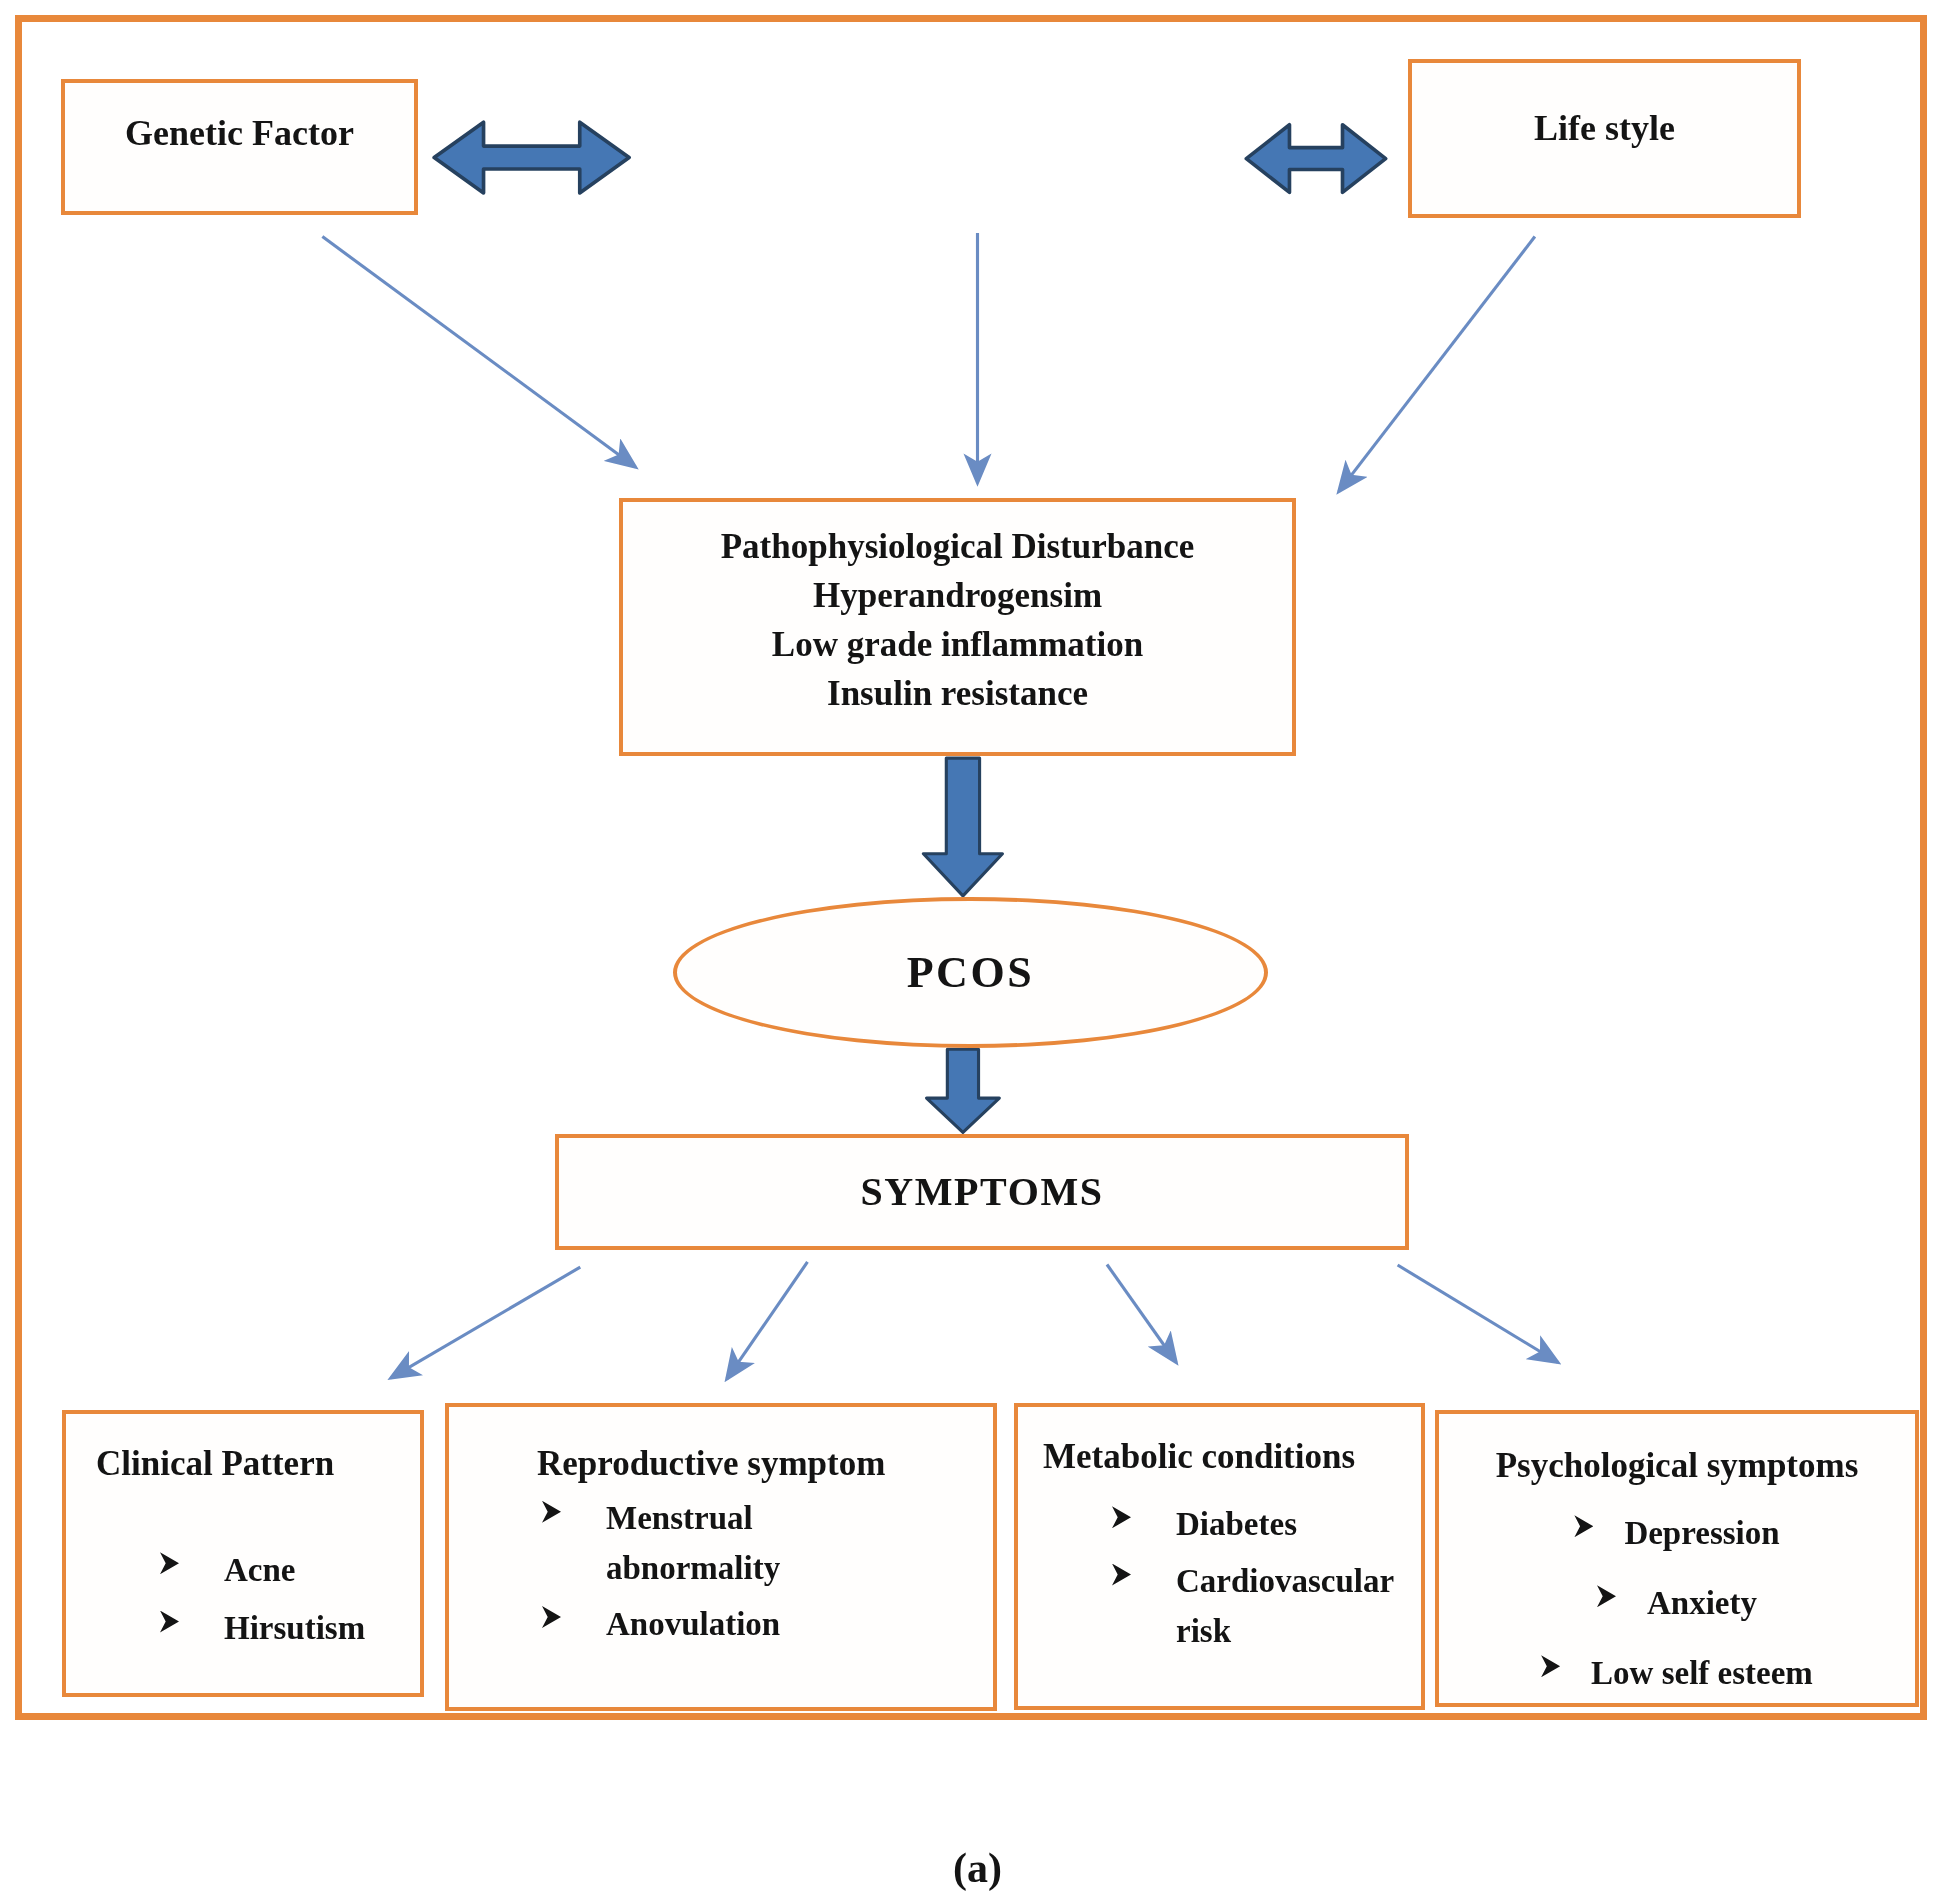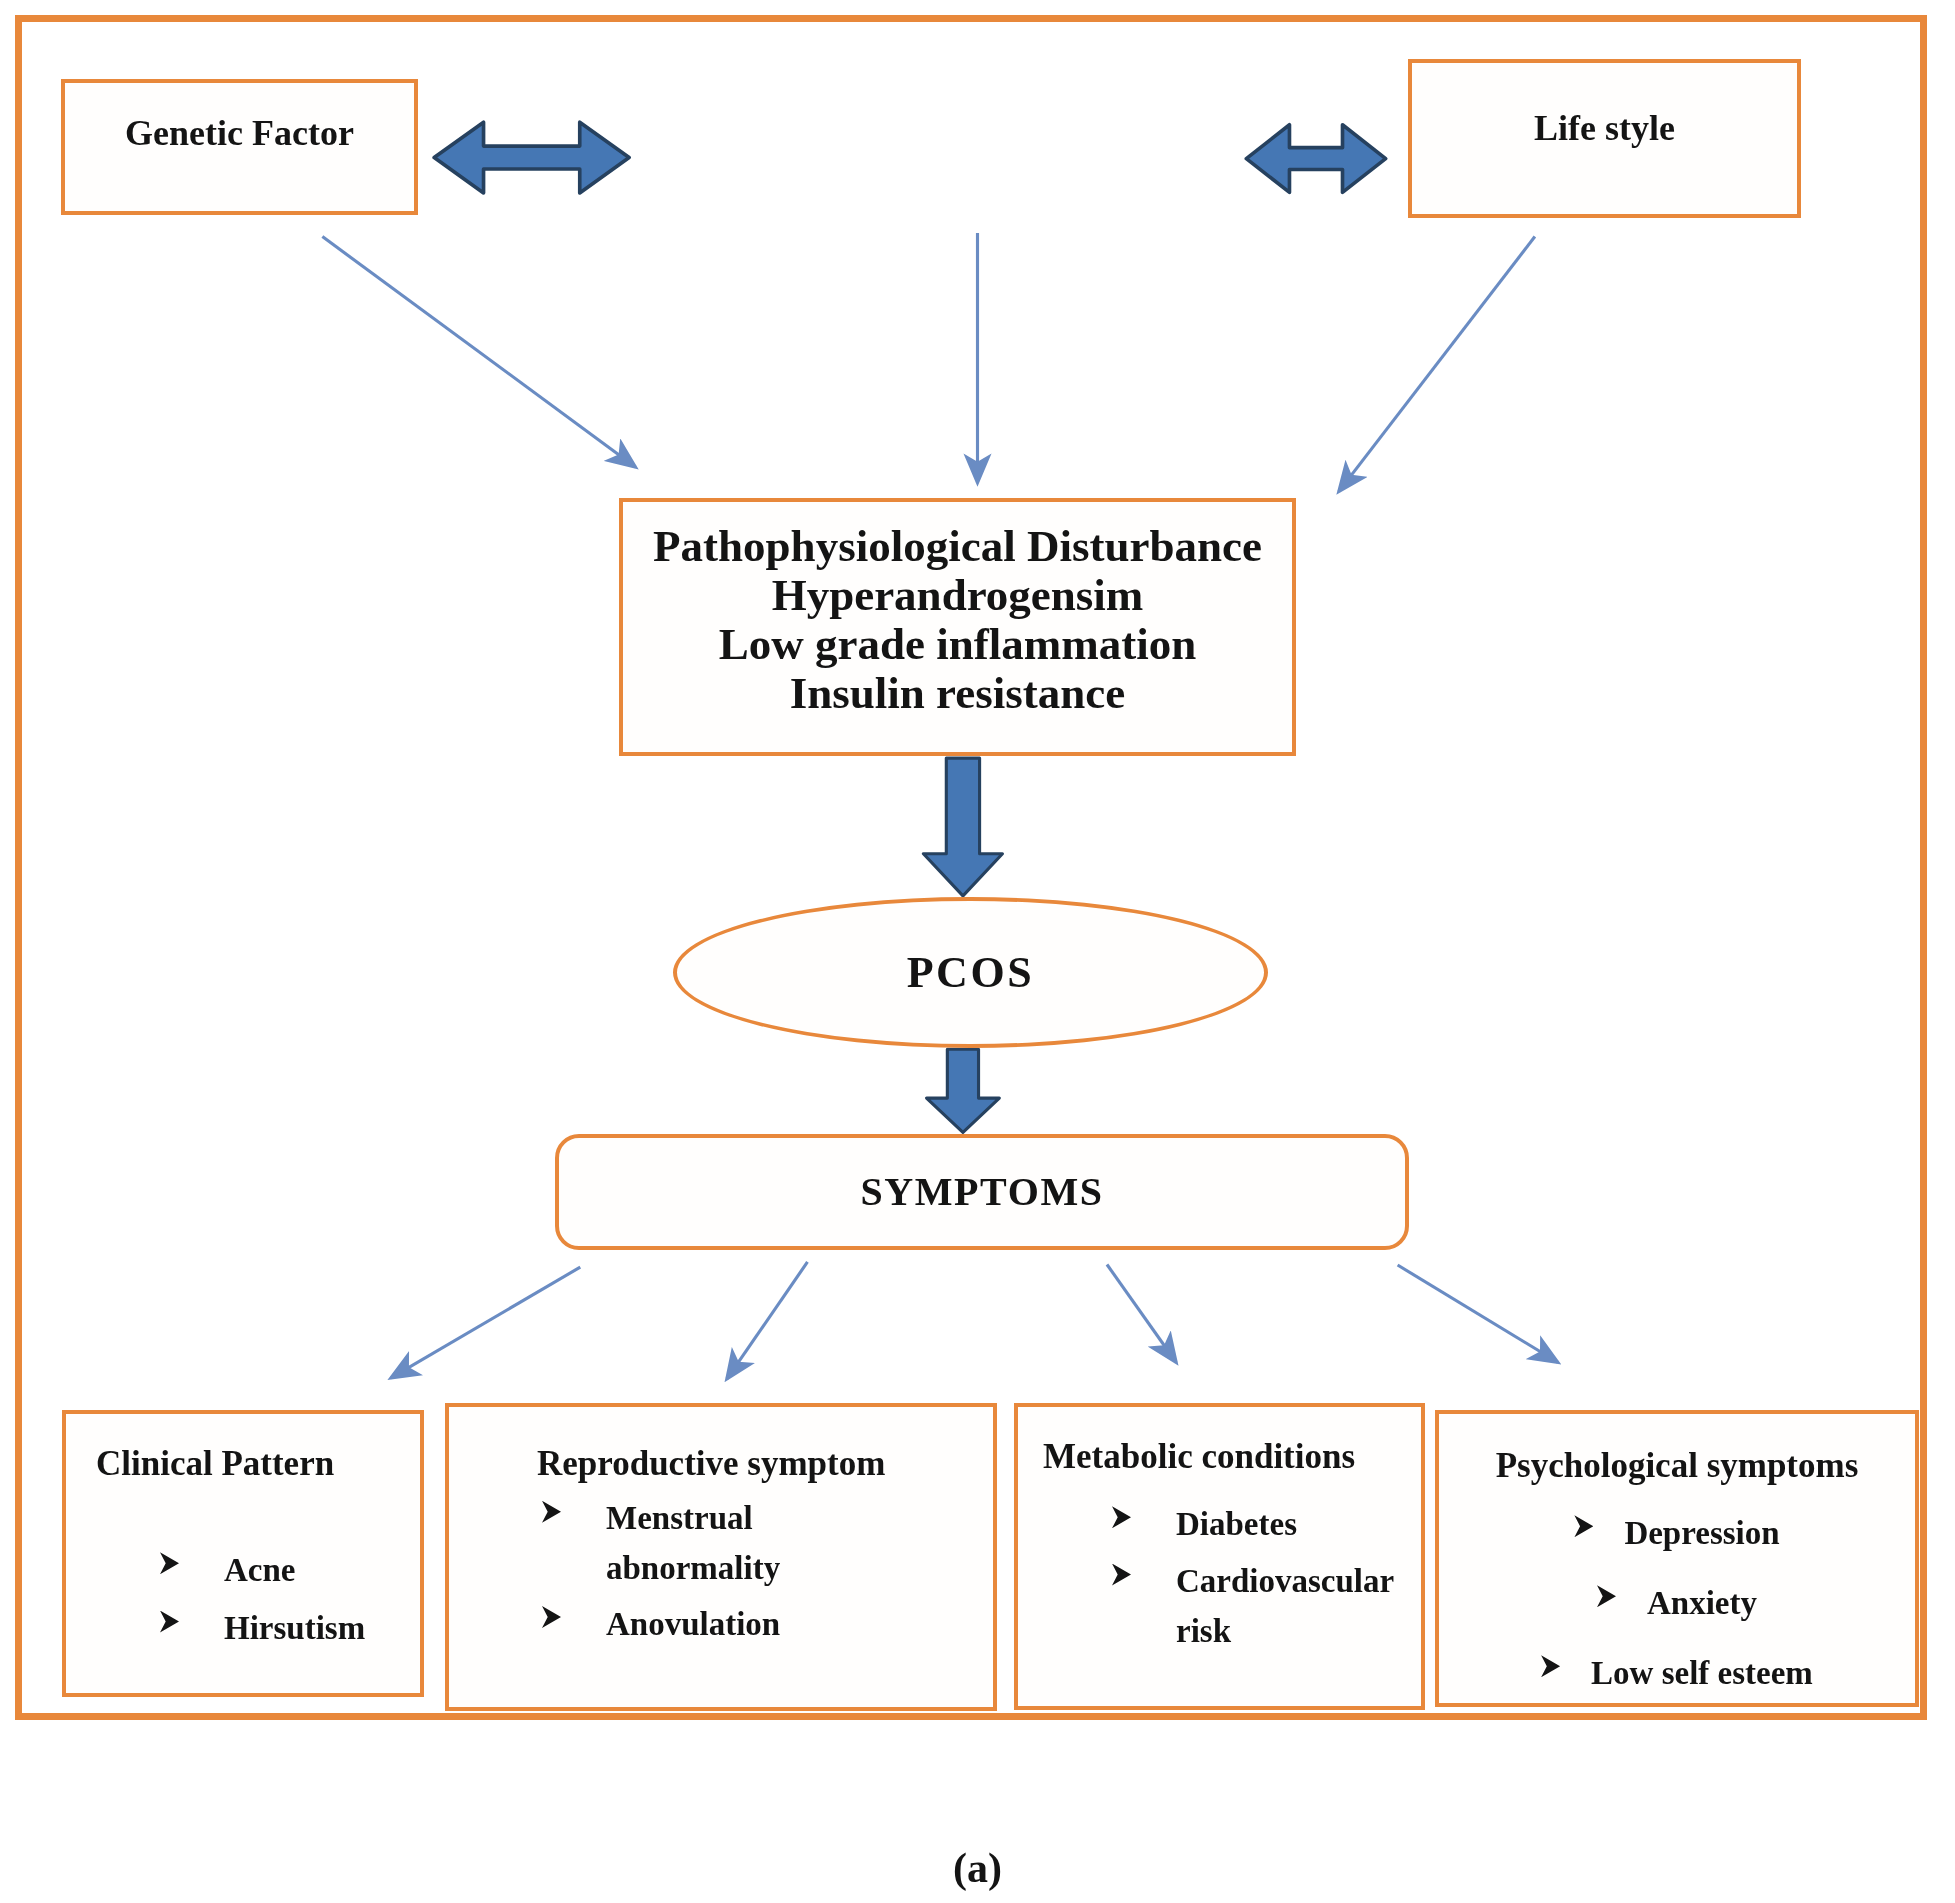--- a/index.html
+++ b/index.html
@@ -22,21 +22,21 @@
     background:transparent;
   }
   .obox{
     position:absolute;
     border:4.7px solid #E8883B;
     box-sizing:border-box;
     background:#fffefd;
     text-align:center;
   }
   .toplabel{font-size:36px; line-height:40px;}
-  .central-line{font-size:45px; line-height:49px; white-space:nowrap;text-align:right;}
+  .central-line{font-size:35px; line-height:49px; white-space:nowrap;text-align:right;}
   .ellipse{
     position:absolute;
     left:673px; top:897px;
     width:595px; height:151px;
     border:4.2px solid #E8883B;
     border-radius:50%;
     box-sizing:border-box;
     background:#fffefd;
     display:flex; align-items:center; justify-content:center;
   }
@@ -100,21 +100,21 @@
     <div class="central-line">Pathophysiological Disturbance</div>
     <div class="central-line">Hyperandrogensim</div>
     <div class="central-line">Low grade inflammation</div>
     <div class="central-line">Insulin resistance</div>
   </div>
 
   <div class="ellipse">
     <div class="pcos">PCOS</div>
   </div>
 
-  <div class="obox" style="left:555px; top:1134px; width:854px; height:116px; padding-top:30px;border-radius:24px;">
+  <div class="obox" style="left:555px; top:1134px; width:854px; height:116px; padding-top:30px;">
     <div class="symptoms">SYMPTOMS</div>
   </div>
 
   <div class="obox" style="left:62px; top:1410px; width:362px; height:287px; text-align:left;">
     <div class="btitle" style="padding:30px 0 0 30px;">Clinical Pattern</div>
     <div class="blist" style="margin:61px 0 0 94px; row-gap:8.3px;">
       <div class="li">
         <span class="bullet"></span>
         <span class="li-text" style="margin-left:45px;">Acne</span>
       </div>

